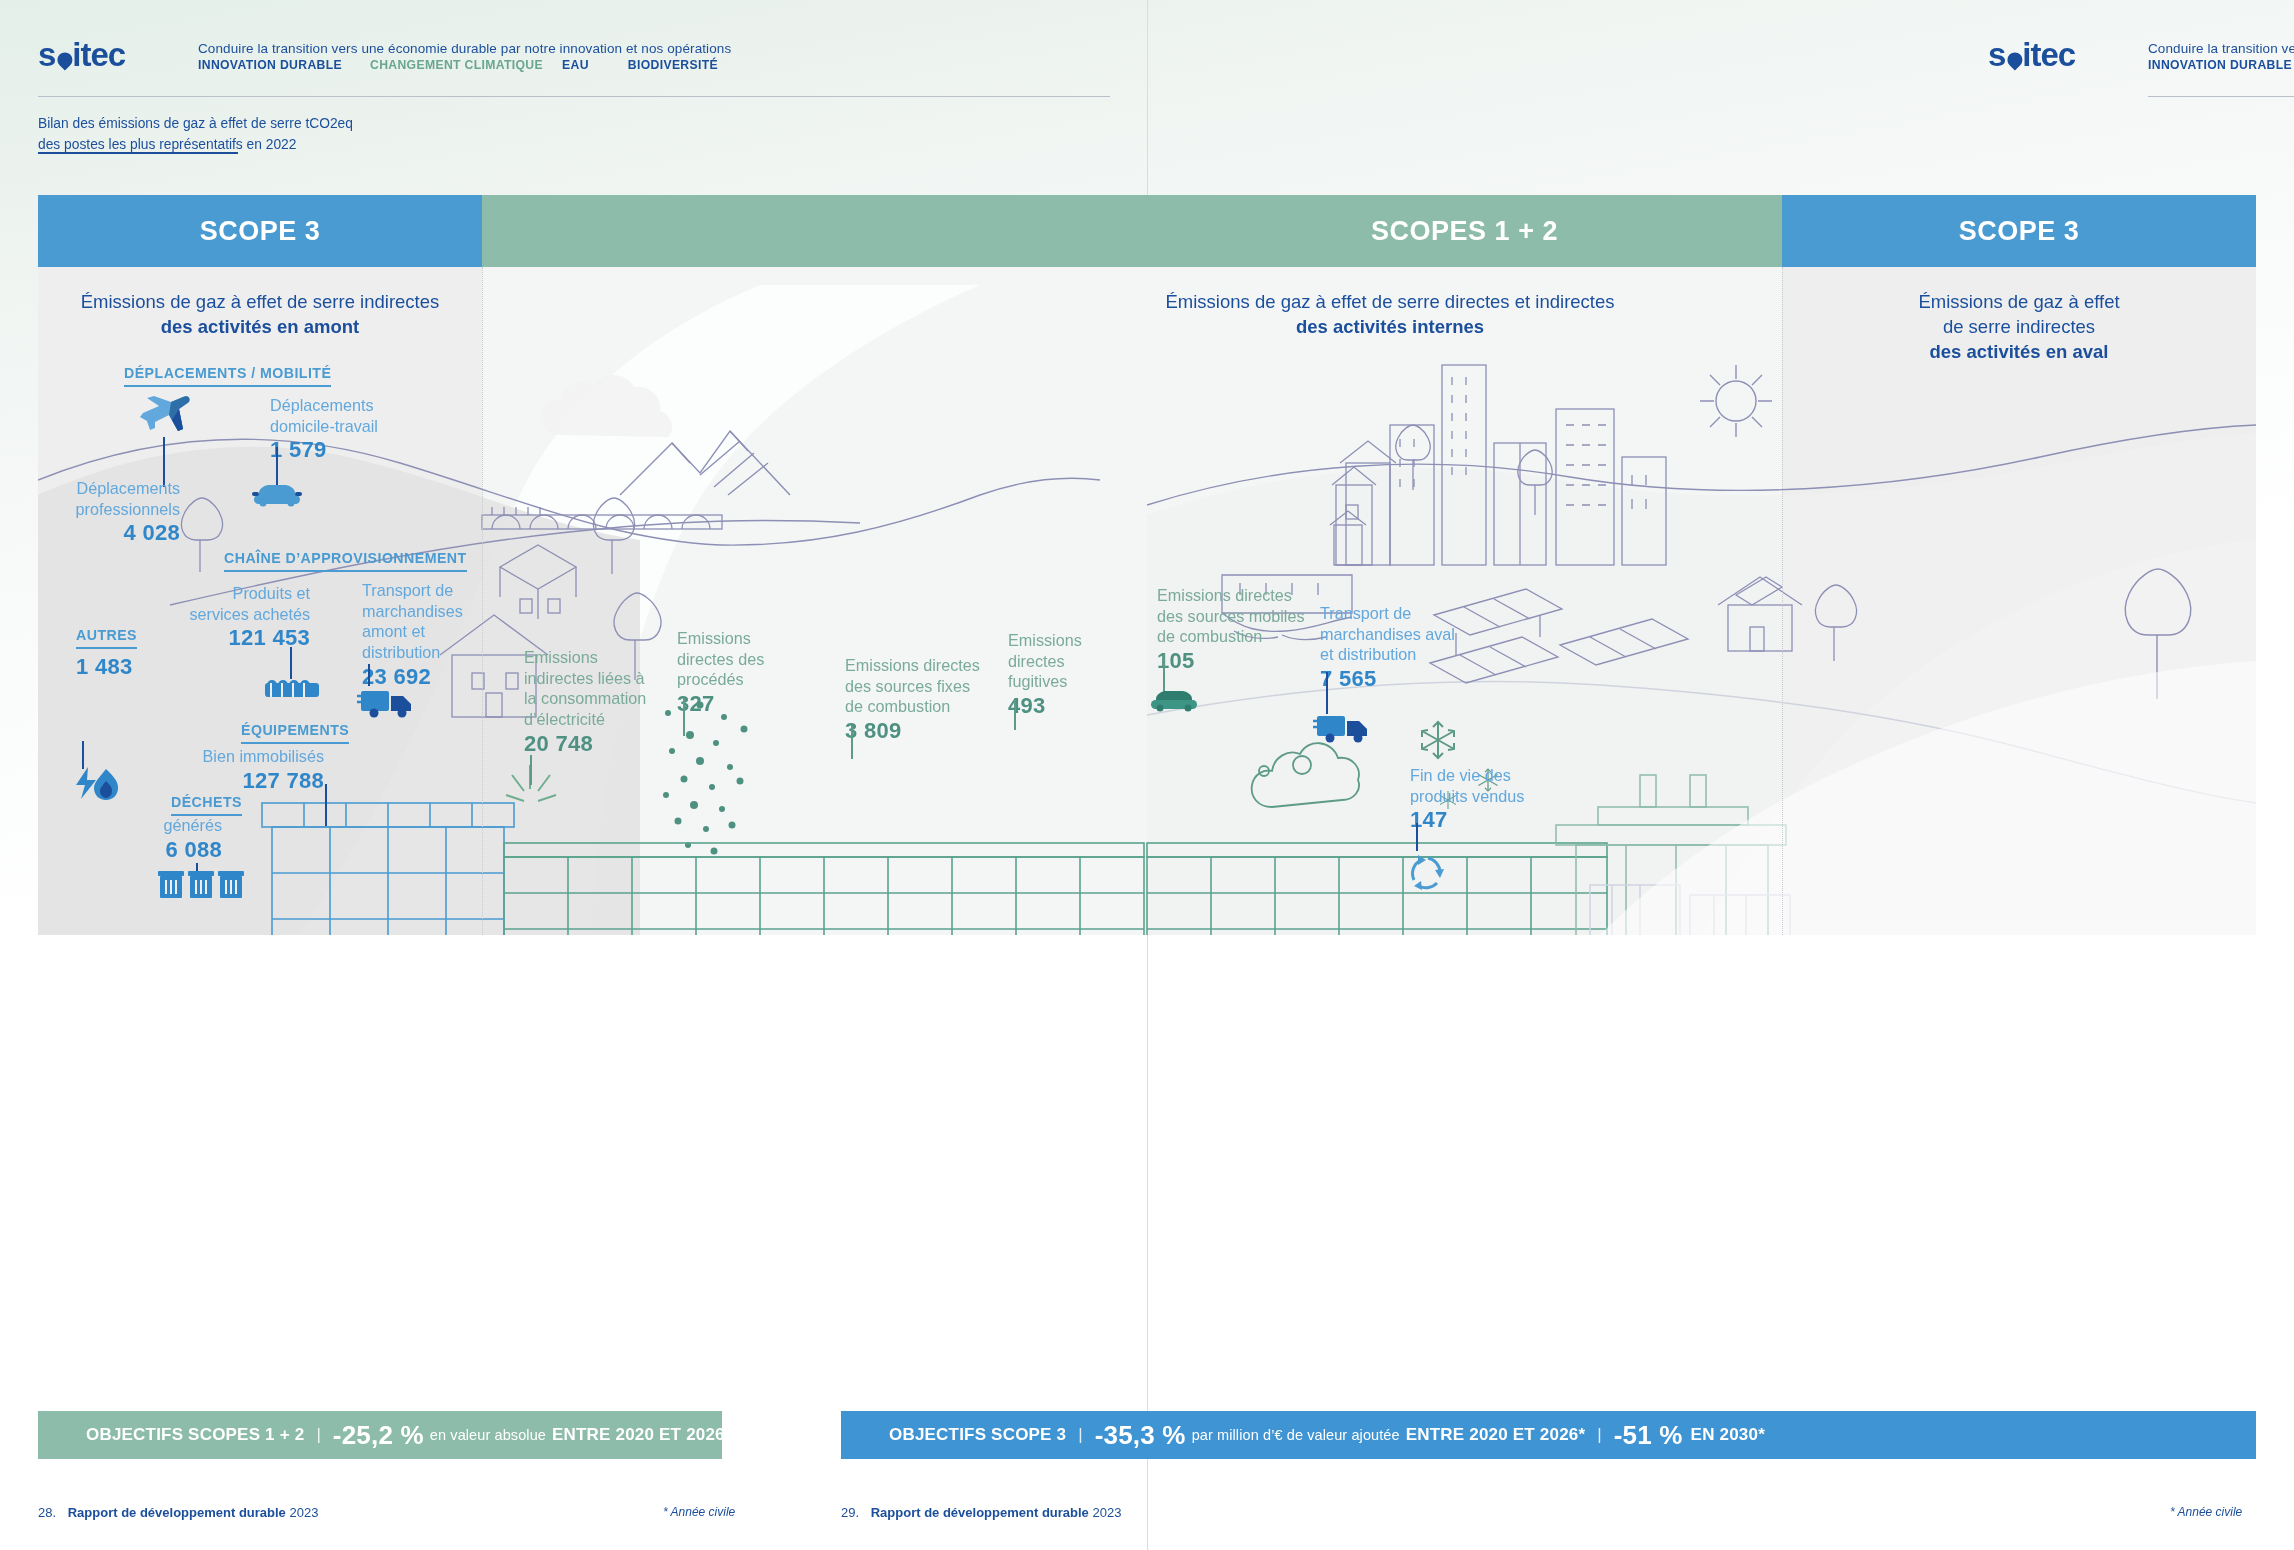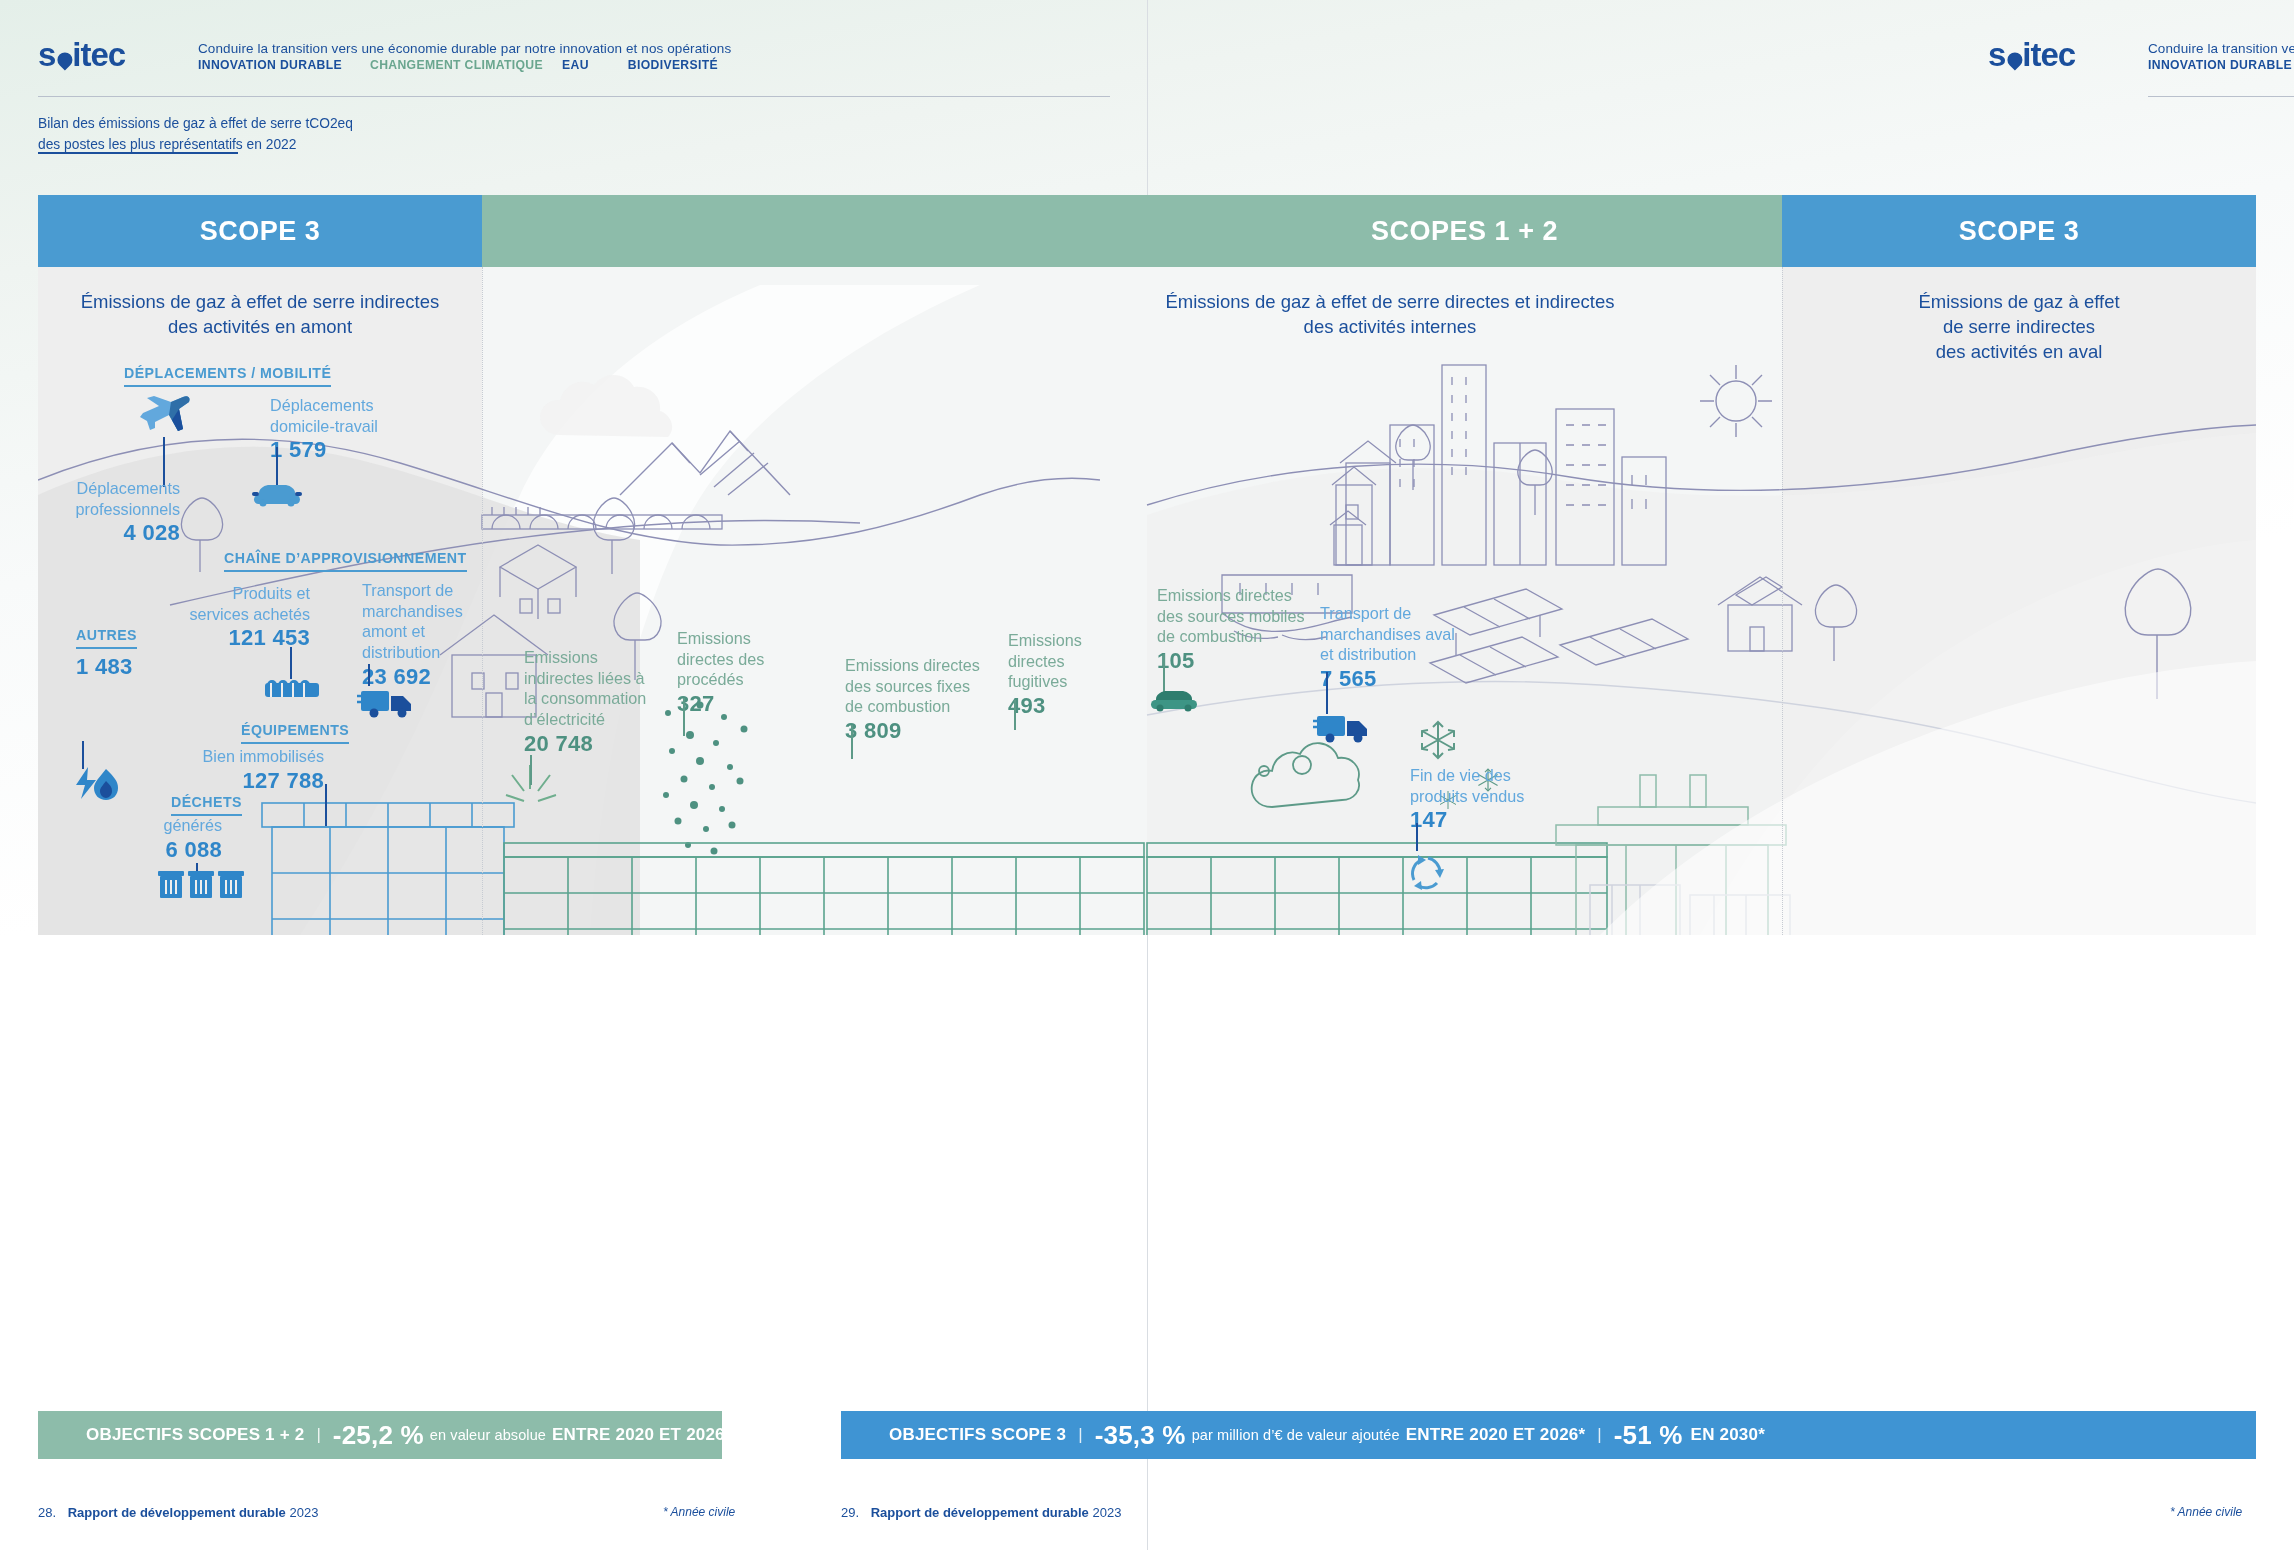--- a/index.html
+++ b/index.html
@@ -95,21 +95,21 @@
 
   .b-up   { left: 38px;   width: 444px; }
   .b-mid  { left: 482px;  width: 665px; }
   .b-mid2 { left: 1147px; width: 635px; }
   .b-down { left: 1782px; width: 474px; }
 
   .panel-desc {
     position: absolute; text-align: center;
     font-size: 18.5px; line-height: 1.35; color: #1b4f9c;
   }
-  .panel-desc b { font-weight: normal; }
+  .panel-desc b { font-weight: bold; }
   .d-up   { left: 38px;  top: 95px;  width: 444px; }
   .d-int  { left: 1060px; top: 95px; width: 660px; }
   .d-down { left: 1782px; top: 95px; width: 474px; }
 
   .vdivider {
     position: absolute; top: 72px; width: 0; height: 668px;
     border-left: 1.4px dotted #c6cbd2;
   }
 
   

